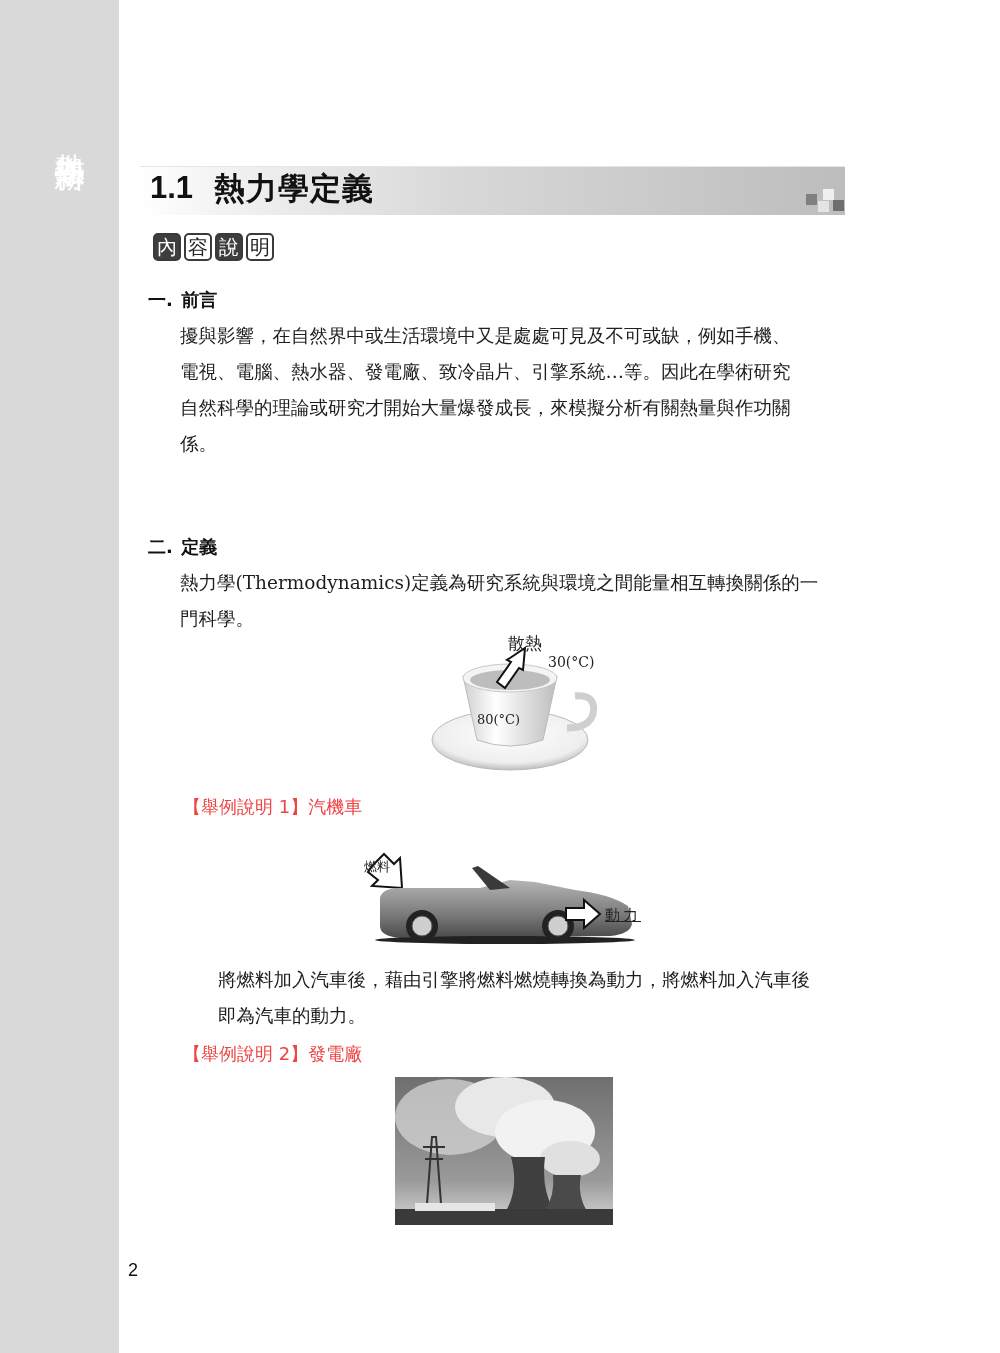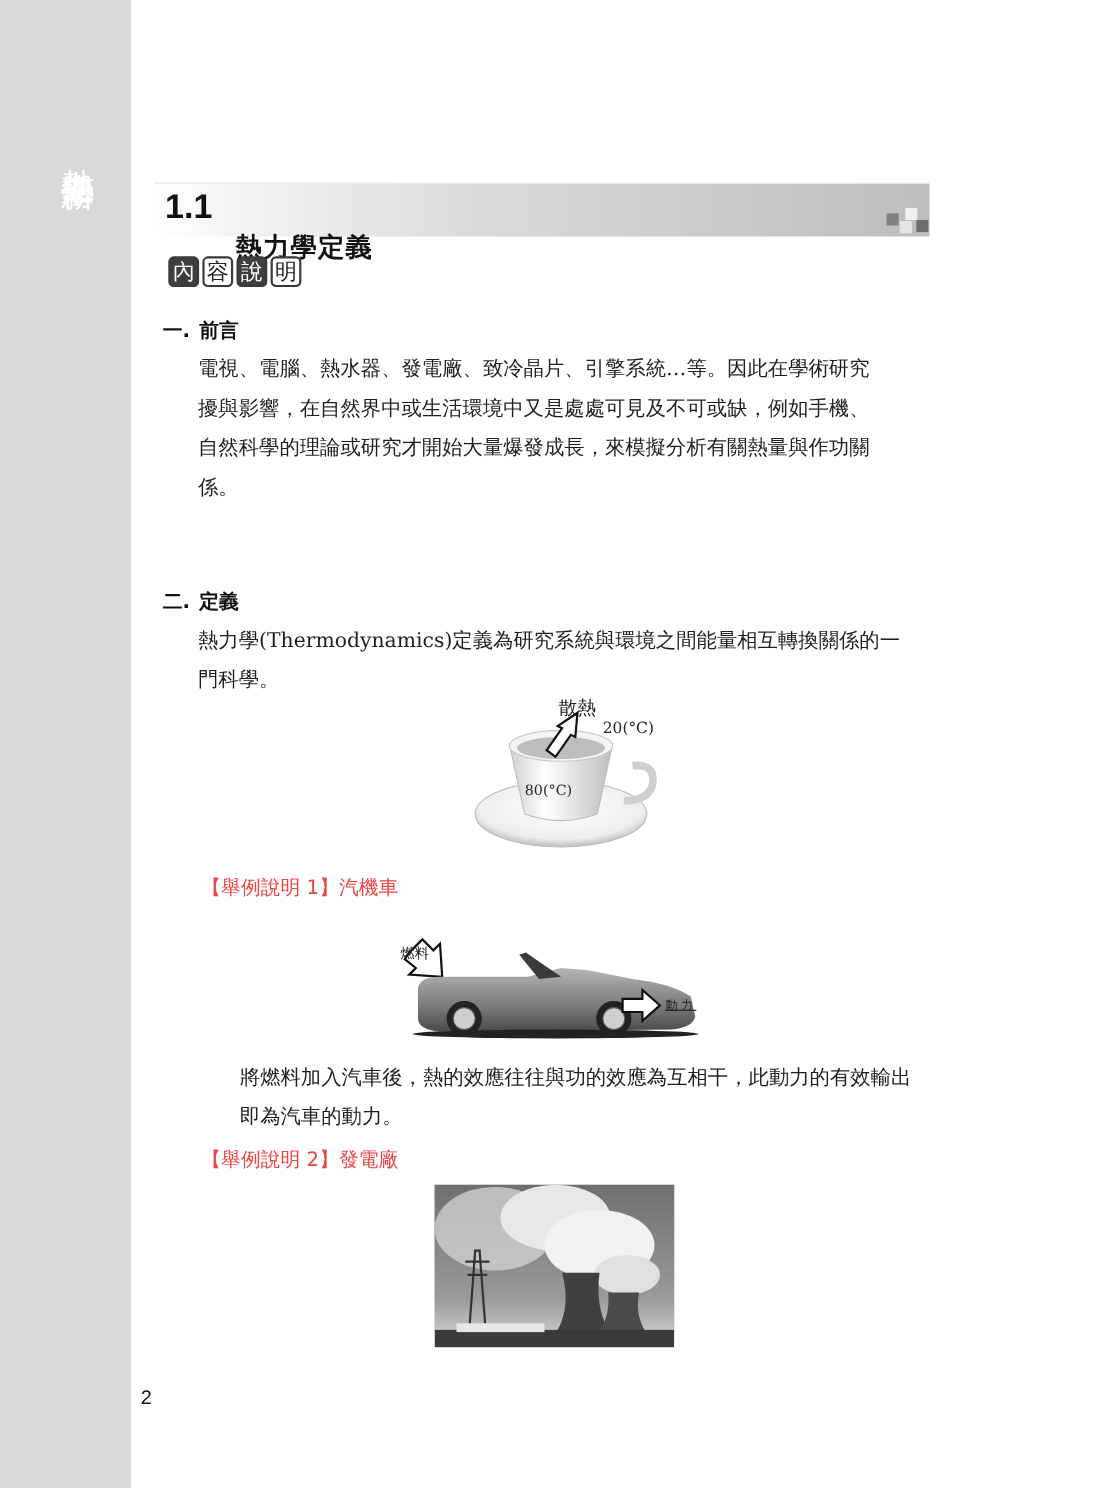--- a/index.html
+++ b/index.html
@@ -24,22 +24,22 @@
       background: linear-gradient(to right, #ffffff 0%, #f2f2f2 12%, #d8d8d8 45%, #bdbdbd 100%);
       border-top: 1px solid #e6e6e6;
     }
     .section-num {
       position: absolute; left: 150px; top: 170px;
       font-family: "Liberation Sans", sans-serif; font-weight: bold; font-size: 31px;
       color: #111;
     }
     .section-title {
       position: absolute; left: 214px; top: 168px;
-      font-family: "DejaVu Serif", serif; font-weight: bold; font-size: 24px;
-      color: #111; letter-spacing: 1px; margin-top: 41px;
+      font-family: "DejaVu Serif", serif; font-weight: bold; font-size: 31px;
+      color: #111; letter-spacing: 1px;
     }
     .deco { position: absolute; width: 11px; height: 11px; }
     .badge-row { position: absolute; left: 153px; top: 233px; display: flex; gap: 3px; }
     .badge {
       width: 28px; height: 28px; border-radius: 5px; border: 2px solid #3a3a3a;
       display: flex; align-items: center; justify-content: center;
       font-family: "DejaVu Sans", sans-serif; font-size: 20px; box-sizing: border-box;
     }
     .badge.dark { background: #3e3e3e; color: #ffffff; }
     .badge.light { background: #ffffff; color: #222; }
@@ -84,22 +84,22 @@
   <div class="badge light">容</div>
   <div class="badge dark">說</div>
   <div class="badge light">明</div>
 </div>
 
 <div class="heading" style="left:148px;top:288px;">
   <span class="num">一.</span>
   <span>前言</span>
 </div>
 <div class="para" style="top:318px;">
+  <span class="line">擾與影響，在自然界中或生活環境中又是處處可見及不可或缺，例如手機、</span>
   <span class="line">電視、電腦、熱水器、發電廠、致冷晶片、引擎系統…等。因此在學術研究</span>
-  <span class="line">擾與影響，在自然界中或生活環境中又是處處可見及不可或缺，例如手機、</span>
   <span class="line">自然科學的理論或研究才開始大量爆發成長，來模擬分析有關熱量與作功關</span>
   <span class="line">係。</span>
 </div>
 
 <div class="heading" style="left:148px;top:535px;">
   <span class="num">二.</span>
   <span>定義</span>
 </div>
 <div class="para" style="top:565px;">
   <span class="line">熱力學(Thermodynamics)定義為研究系統與環境之間能量相互轉換關係的一</span>
@@ -121,21 +121,21 @@
       </linearGradient>
     </defs>
     <ellipse cx="85" cy="112" rx="78" ry="30" fill="url(#saucer)" stroke="#bbb" stroke-width="1"></ellipse>
     <path d="M150 68 q22 -2 18 18 q-4 14 -26 14" fill="none" stroke="#cfcfcf" stroke-width="7"></path>
     <path d="M38 48 L132 48 L118 112 Q85 124 52 112 Z" fill="url(#cup)" stroke="#bbb" stroke-width="1"></path>
     <ellipse cx="85" cy="50" rx="47" ry="14" fill="#f4f4f4" stroke="#c8c8c8"></ellipse>
     <ellipse cx="85" cy="52" rx="40" ry="10" fill="#bdbdbd"></ellipse>
     <path d="M72 54 L86 34 L82 32 L100 20 L98 42 L94 40 L80 60 Z" fill="#ffffff" stroke="#111" stroke-width="2"></path>
   </svg>
   <div class="fig-label" style="left:83px;top:4px;">散熱</div>
-  <div class="fig-label" style="left:123px;top:26px;font-size:14px;">20(°C)</div>
+  <div class="fig-label" style="left:123px;top:26px;font-size:14px;">30(°C)</div>
   <div class="fig-label" style="left:52px;top:84px;font-size:13px;">80(°C)</div>
 </div>
 
 <div class="example-title" style="left:183px;top:795px;">【舉例說明 1】汽機車</div>
 
 <div style="position:absolute;left:360px;top:832px;width:290px;height:115px;">
   <svg width="290" height="115" viewBox="0 0 290 115">
     <defs>
       <linearGradient id="body" x1="0" y1="0" x2="0" y2="1">
         <stop offset="0%" stop-color="#b5b5b5"></stop>
@@ -150,25 +150,25 @@
     <path d="M130 58 L112 36 L118 34 L150 56 Z" fill="#3a3a3a"></path>
     <ellipse cx="145" cy="108" rx="130" ry="4" fill="#222"></ellipse>
     <circle cx="62" cy="94" r="16" fill="#222"></circle>
     <circle cx="62" cy="94" r="10" fill="#cfcfcf" stroke="#555"></circle>
     <circle cx="198" cy="94" r="16" fill="#222"></circle>
     <circle cx="198" cy="94" r="10" fill="#cfcfcf" stroke="#555"></circle>
 
     <path d="M206 76 L224 76 L224 68 L240 82 L224 96 L224 88 L206 88 Z" fill="#fff" stroke="#111" stroke-width="2"></path>
   </svg>
   <div class="fig-label" style="left:4px;top:2px;font-size:13px;margin-top:24px;">燃料</div>
-  <div class="fig-label" style="left:245px;top:74px;font-size:11px;letter-spacing:3px;text-decoration:underline;">動力</div>
+  <div class="fig-label" style="left:245px;top:74px;font-size:15px;letter-spacing:3px;text-decoration:underline;">動力</div>
 </div>
 
 <div class="para" style="left:218px;width:640px;top:962px;">
-  <span class="line">將燃料加入汽車後，熱的效應往往與功的效應為互相干，此動力的有效輸出</span>
+  <span class="line">將燃料加入汽車後，藉由引擎將燃料燃燒轉換為動力，將燃料加入汽車後</span>
   <span class="line">即為汽車的動力。</span>
 </div>
 
 <div class="example-title" style="left:183px;top:1042px;">【舉例說明 2】發電廠</div>
 
 <div style="position:absolute;left:395px;top:1077px;width:218px;height:148px;overflow:hidden;background:linear-gradient(#6f6f6f,#9a9a9a 70%,#d8d8d8);">
   <svg width="218" height="148" viewBox="0 0 218 148">
     <ellipse cx="55" cy="40" rx="55" ry="38" fill="#d0d0d0" opacity="0.8"></ellipse>
     <ellipse cx="110" cy="30" rx="50" ry="30" fill="#e8e8e8"></ellipse>
     <ellipse cx="150" cy="55" rx="50" ry="32" fill="#f2f2f2"></ellipse>

